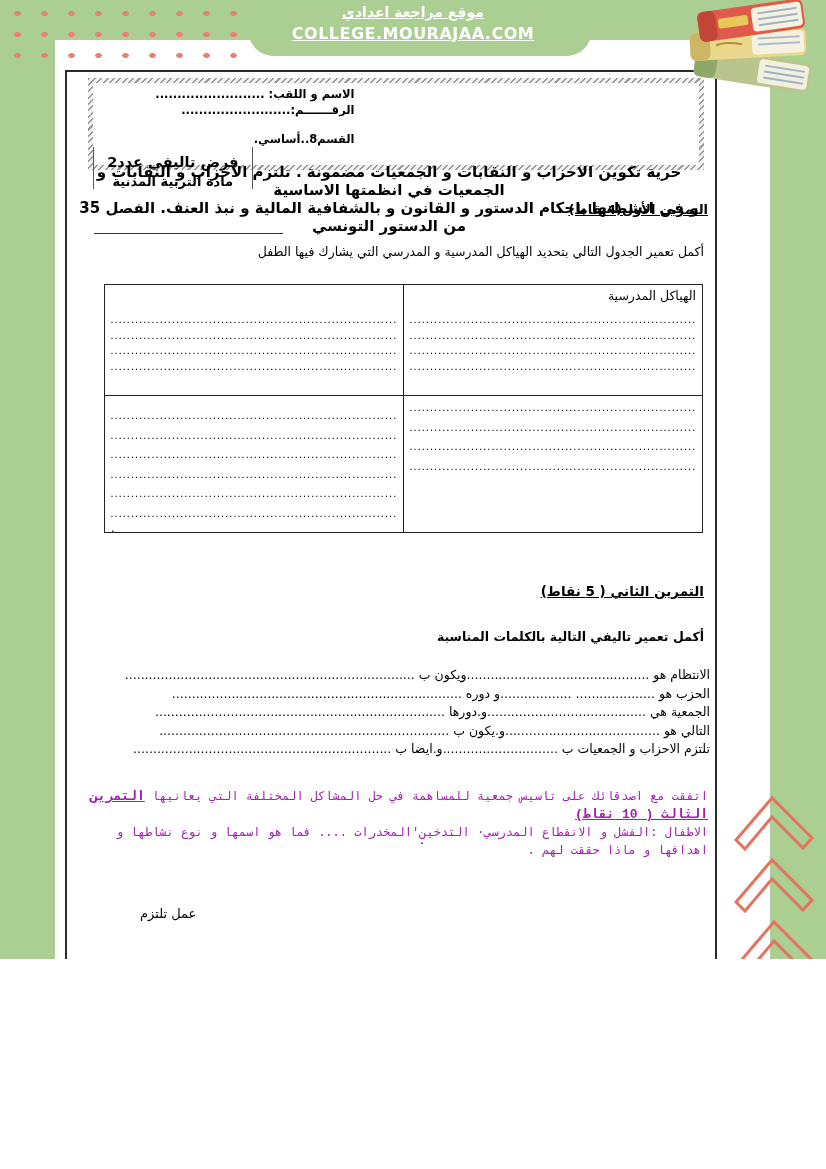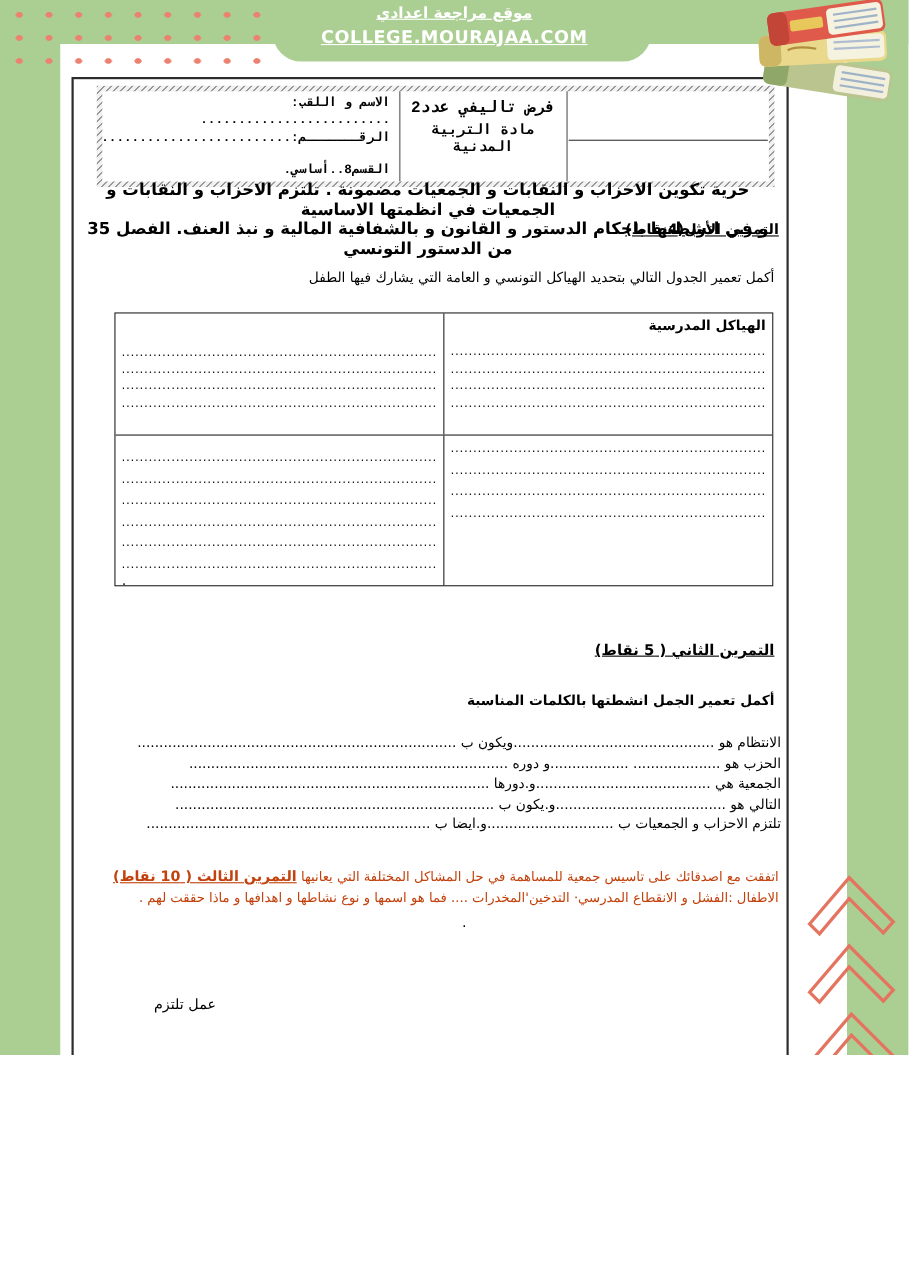--- a/index.html
+++ b/index.html
@@ -31,21 +31,21 @@
     background-size:27px 21px;background-position:4px 3px;}
 
   
   .frame{left:65px;top:70px;width:648px;height:988px;border:2px solid #2b2b2b;background:#fff;}
 
   
   .exam-box{left:88px;top:78px;width:606px;height:82px;
     border:5px solid transparent;
     background:linear-gradient(#fff,#fff) padding-box,
       repeating-linear-gradient(135deg,#999 0 1.5px,#f1f1f1 1.5px 4.5px) border-box;
-    display:flex;flex-direction:row;font-family:Liberation Mono, monospace;}
+    display:flex;flex-direction:column;}
   .cell-names{width:42.5%;direction:rtl;text-align:right;padding:3px 8px 0 4px;font-weight:bold;font-size:11.5px;line-height:16px;color:#000;}
   .cell-names .cls{margin-top:13px;}
   .cell-title{width:26%;border-left:1px solid #555;border-right:1px solid #555;text-align:center;padding-top:7px;color:#000;}
   .cell-title .t1{font-weight:bold;font-size:14.5px;}
   .cell-title .t2{font-weight:bold;font-size:13px;margin-top:4px;}
   .cell-score{width:31.5%;}
   .cell-score .hline{height:44px;border-bottom:1.5px solid #333;margin:0 1px;}
 
   
   .intro{left:70px;top:163px;width:638px;direction:rtl;text-align:center;font-weight:bold;font-size:15px;line-height:18px;color:#000;}
@@ -55,36 +55,36 @@
   .instr{direction:rtl;text-align:right;color:#000;}
   .ex1-instr{left:72px;top:244px;width:632px;font-size:12.5px;padding-right:8px;}
 
   
   .ex1-table{left:104px;top:284px;width:597px;border:1.5px solid #222;direction:rtl;background:#fff;}
   .trow{display:flex;}
   .trow1{height:110px;border-bottom:1.5px solid #222;}
   .trow2{height:136px;}
   .tcell{width:50%;padding:2px 6px;overflow:hidden;}
   .tcell-r{border-left:1.5px solid #222;}
-  .thead{font-weight:bold;font-size:12.5px;line-height:17px;text-align:right;color:#000;white-space:nowrap;overflow:hidden;}
+  .thead{font-weight:normal;font-size:12.5px;line-height:17px;text-align:right;color:#000;white-space:nowrap;overflow:hidden;}
   .dotline{font-size:11px;letter-spacing:.6px;line-height:15.5px;white-space:nowrap;overflow:hidden;color:#111;}
   .dl19{line-height:19.5px;}
   .pad-top26{padding-top:25px;}
   .pad-top8{padding-top:8px;}
   .pad-top12{padding-top:12px;}
   .end-dot{font-size:12px;text-align:left;line-height:10px;color:#000;}
 
   
   .ex2-title{left:72px;top:583px;width:632px;font-size:13.5px;padding-right:6px;}
   .ex2-instr{left:72px;top:629px;width:632px;font-size:12.5px;font-weight:bold;padding-right:6px;}
   .sentences{left:98px;top:666px;width:612px;direction:rtl;text-align:right;font-size:12.5px;line-height:18.6px;color:#000;}
   .sline{white-space:nowrap;overflow:hidden;}
 
   
-  .ex3{left:76px;top:788px;width:632px;direction:rtl;text-align:right;font-size:12px;line-height:18px;color:#c2410c;}
+  .ex3{left:76px;top:788px;width:632px;direction:rtl;text-align:right;font-size:12px;line-height:18px;color:#a21caf;font-family:Liberation Mono, monospace;}
   .ex3 .bold-title{font-weight:bold;text-decoration:underline;font-size:13px;}
   .stray-dot{left:420px;top:832px;font-size:13px;color:#000;}
   .org-note{left:72px;top:870px;width:632px;font-size:12.5px;padding-right:6px;}
   .good-luck{left:140px;top:906px;font-size:13px;direction:rtl;color:#000;}
 
   
   .logo-pill{left:666px;top:1124px;width:160px;height:34px;background:#ffffff;border-radius:17px;}
   .logo-text{left:666px;top:1133px;width:160px;text-align:center;font-weight:bold;font-size:13px;letter-spacing:-0.3px;color:#1e1d6e;}
 
   svg{display:block;}
@@ -123,21 +123,21 @@
       <div class="hline"></div>
     </div>
   </div>
 
   <div class="abs intro">
     <div>حرية تكوين الاحزاب و النقابات و الجمعيات مضمونة . تلتزم الاحزاب و النقابات و الجمعيات في انظمتها الاساسية</div>
     <div>و في انشطتها باحكام الدستور و القانون و بالشفافية المالية و نبذ العنف. الفصل 35 من الدستور التونسي</div>
   </div>
 
   <div class="abs ex-title ex1-title"><span>التمرين الأول(4نقاط)</span></div>
-  <div class="abs instr ex1-instr">أكمل تعمير الجدول التالي بتحديد الهياكل  التونسي و العامة التي يشارك فيها الطفل</div>
+  <div class="abs instr ex1-instr">أكمل تعمير الجدول التالي بتحديد الهياكل  المدرسية و المدرسي التي يشارك فيها الطفل</div>
 
   <div class="abs ex1-table">
     <div class="trow trow1">
       <div class="tcell tcell-r">
         <div class="thead">الهياكل المدرسية</div>
         <div class="dotline pad-top8">..............................................................................................................</div>
         <div class="dotline">..............................................................................................................</div>
         <div class="dotline">..............................................................................................................</div>
         <div class="dotline">..............................................................................................................</div>
       </div>
@@ -161,21 +161,21 @@
         <div class="dotline dl19">..............................................................................................................</div>
         <div class="dotline dl19">..............................................................................................................</div>
         <div class="dotline dl19">..............................................................................................................</div>
         <div class="dotline dl19">..............................................................................................................</div>
         <div class="end-dot">.</div>
       </div>
     </div>
   </div>
 
   <div class="abs ex-title ex2-title"><span>التمرين الثاني ( 5  نقاط)</span></div>
-  <div class="abs instr ex2-instr">أكمل تعمير الجمل انشطتها بالكلمات المناسبة</div>
+  <div class="abs instr ex2-instr">أكمل تعمير تاليفي التالية بالكلمات المناسبة</div>
   <div class="abs sentences">
     <div class="sline">الانتظام  هو  ..............................................ويكون ب  .........................................................................</div>
     <div class="sline">الحزب  هو  .................... ..................و دوره  .........................................................................</div>
     <div class="sline">الجمعية هي  ........................................و.دورها  .........................................................................</div>
     <div class="sline">التالي  هو  .......................................و.يكون  ب  .........................................................................</div>
     <div class="sline">تلتزم الاحزاب و الجمعيات ب  .............................و.ايضا ب  .................................................................</div>
   </div>
 
   <div class="abs ex3">
     <div>

